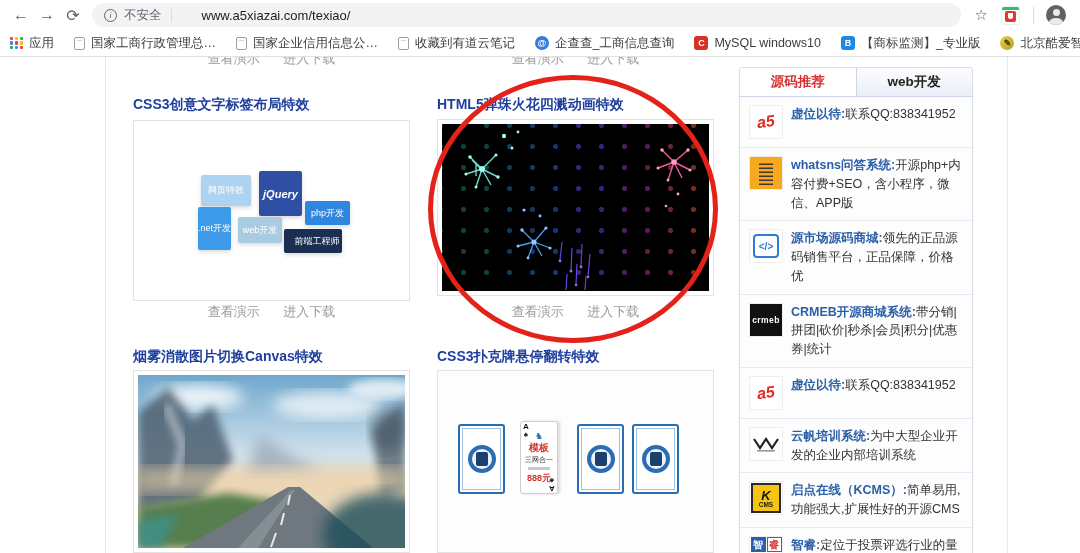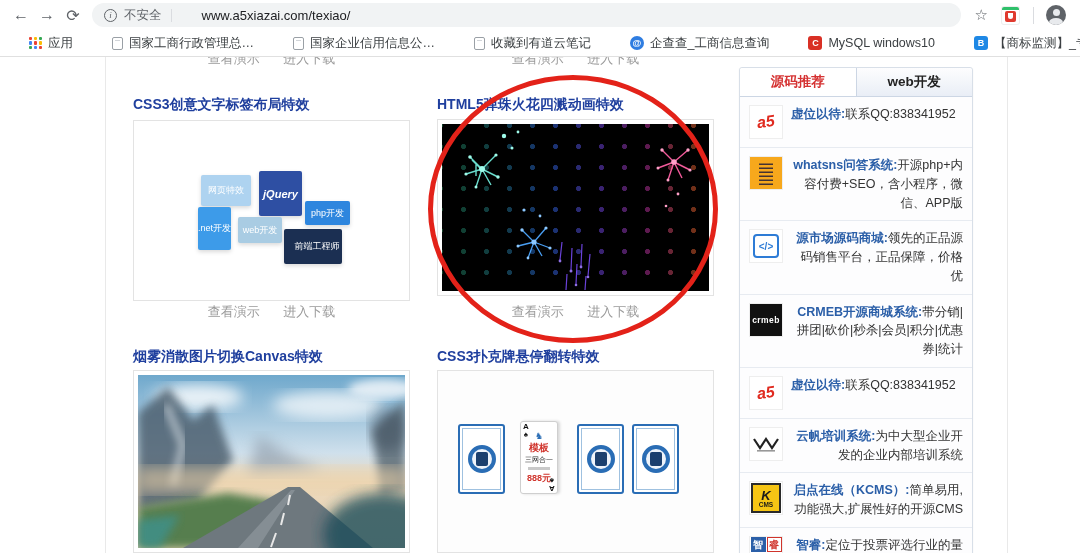--- a/index.html
+++ b/index.html
@@ -31,21 +31,21 @@
   .tb-sep { width:1px; height:17px; background:#dadce0; margin:0 6px; }
   .avatar { width:20px; height:20px; border-radius:50%; background:#5f6368;
             position:relative; overflow:hidden; margin:0 6px; }
   .avatar .hd { position:absolute; top:4px; left:6.5px; width:7px; height:7px;
                 border-radius:50%; background:#e8eaed; }
   .avatar .bd { position:absolute; top:12.5px; left:3px; width:14px; height:9px;
                 border-radius:50% 50% 0 0; background:#e8eaed; }
 
   .bookmarks { height:26px; display:flex; align-items:center; padding:0 10px; gap:20px;
                font-size:12.5px; color:#3c4043; white-space:nowrap; }
-  .bm { display:flex; align-items:center; gap:6px;margin-left:19px; }
+  .bm { display:flex; align-items:center; gap:6px; }
   .apps-ic { width:13px; height:13px; display:grid; grid-template-columns:repeat(3,1fr);
              grid-template-rows:repeat(3,1fr); gap:1.5px; }
   .apps-ic i { border-radius:1px; }
   .page-ic { width:11px; height:13px; border:1.3px solid #9aa0a6; border-radius:2px;
              background:#fff; position:relative; }
   .page-ic:after { content:""; position:absolute; top:2px; left:2px; right:2px; height:1.3px;
                    background:#d2d5d9; }
   .fav { width:14px; height:14px; border-radius:3px; display:flex; align-items:center;
          justify-content:center; font-size:9px; font-weight:bold; color:#fff; flex:0 0 auto; }
   .fav-qcc { background:#2f7de1; border-radius:50%; }
@@ -70,21 +70,21 @@
 
   
   .tagbox { position:absolute; display:flex; align-items:center; justify-content:center;
             color:#fff; font-size:9px; border-radius:2px; box-shadow:0 2px 4px rgba(0,0,0,.15);text-align:center; }
   .tagA { left:63px; top:50px; width:50px; height:31px; background:#aed3f0; }
   .tagB { left:121px; top:46px; width:43px; height:45px; background:#2e4fa3;
           font-style:italic; font-weight:bold; font-size:11px; }
   .tagC { left:167px; top:76px; width:45px; height:24px; background:#2e86de; }
   .tagD { left:60px; top:82px; width:33px; height:43px; background:#3d9be9; }
   .tagE { left:100px; top:92px; width:44px; height:26px; background:#a9cce3; }
-  .tagF { left:146px; top:104px; width:58px; height:35px; background:#1b2f52;padding-left:8px; }
+  .tagF { left:146px; top:104px; width:58px; height:24px; background:#1b2f52;padding-left:8px; }
 
   
   .fw-bg { position:absolute; inset:0; background:#000; }
   .fw-dots { position:absolute; inset:0; opacity:.55;
     background:linear-gradient(90deg,#1f7a4d,#1f6f7a 20%,#2a5fd0 40%,#6a3fd0 60%,#b0308f 78%,#d05a2a 95%);
     -webkit-mask-image:radial-gradient(circle,#000 2.2px,transparent 2.9px);
     -webkit-mask-size:23px 21px; -webkit-mask-position:10px 12px;
     mask-image:radial-gradient(circle,#000 2.2px,transparent 2.9px);
     mask-size:23px 21px; mask-position:10px 12px; }
   .fw-svg { position:absolute; inset:0; }
@@ -121,21 +121,21 @@
              border-bottom:1px solid #ccd6e4; border-radius:3px 3px 0 0; }
   .sb-tab { flex:1; display:flex; align-items:center; justify-content:center;
             font-size:13.5px; font-weight:bold; color:#222; }
   .sb-tab.active { background:#fff; color:#d53333; border-right:1px solid #ccd6e4;
                    border-radius:3px 0 0 0; }
   .sb-item { display:flex; align-items:flex-start; gap:8px; padding:8px 9px;
              border-bottom:1px solid #e7ebf1; background:#fdfdfe; }
   .sb-item:last-child { border-bottom:none; }
   .sb-ic { width:34px; height:34px; flex:0 0 auto; border:1px solid #eee; background:#fff;
            display:flex; align-items:center; justify-content:center; overflow:hidden; }
-  .sb-txt { font-size:12.5px; line-height:1.5; color:#333;text-align:right; }
+  .sb-txt { font-size:12.5px; line-height:1.5; color:#333; }
   .sb-lead { color:#2b5fa8; font-weight:bold; }
   .ic-a5 { color:#e02b20; font-weight:bold; font-style:italic; font-size:16px;
            transform:rotate(-8deg); }
   .ic-whatsns { background:#f7a81c; }
   .ic-whatsns i { display:block; width:14px; height:24px;
     background:repeating-linear-gradient(#f7a81c,#f7a81c 2px,#433 3px,#433 4px); }
   .ic-code { width:26px; height:24px; border:2px solid #2e7cd6; border-radius:4px;
              color:#2e7cd6; font-weight:bold; font-size:10px; display:flex; align-items:center;
              justify-content:center; }
   .ic-crmeb { background:#111; }

